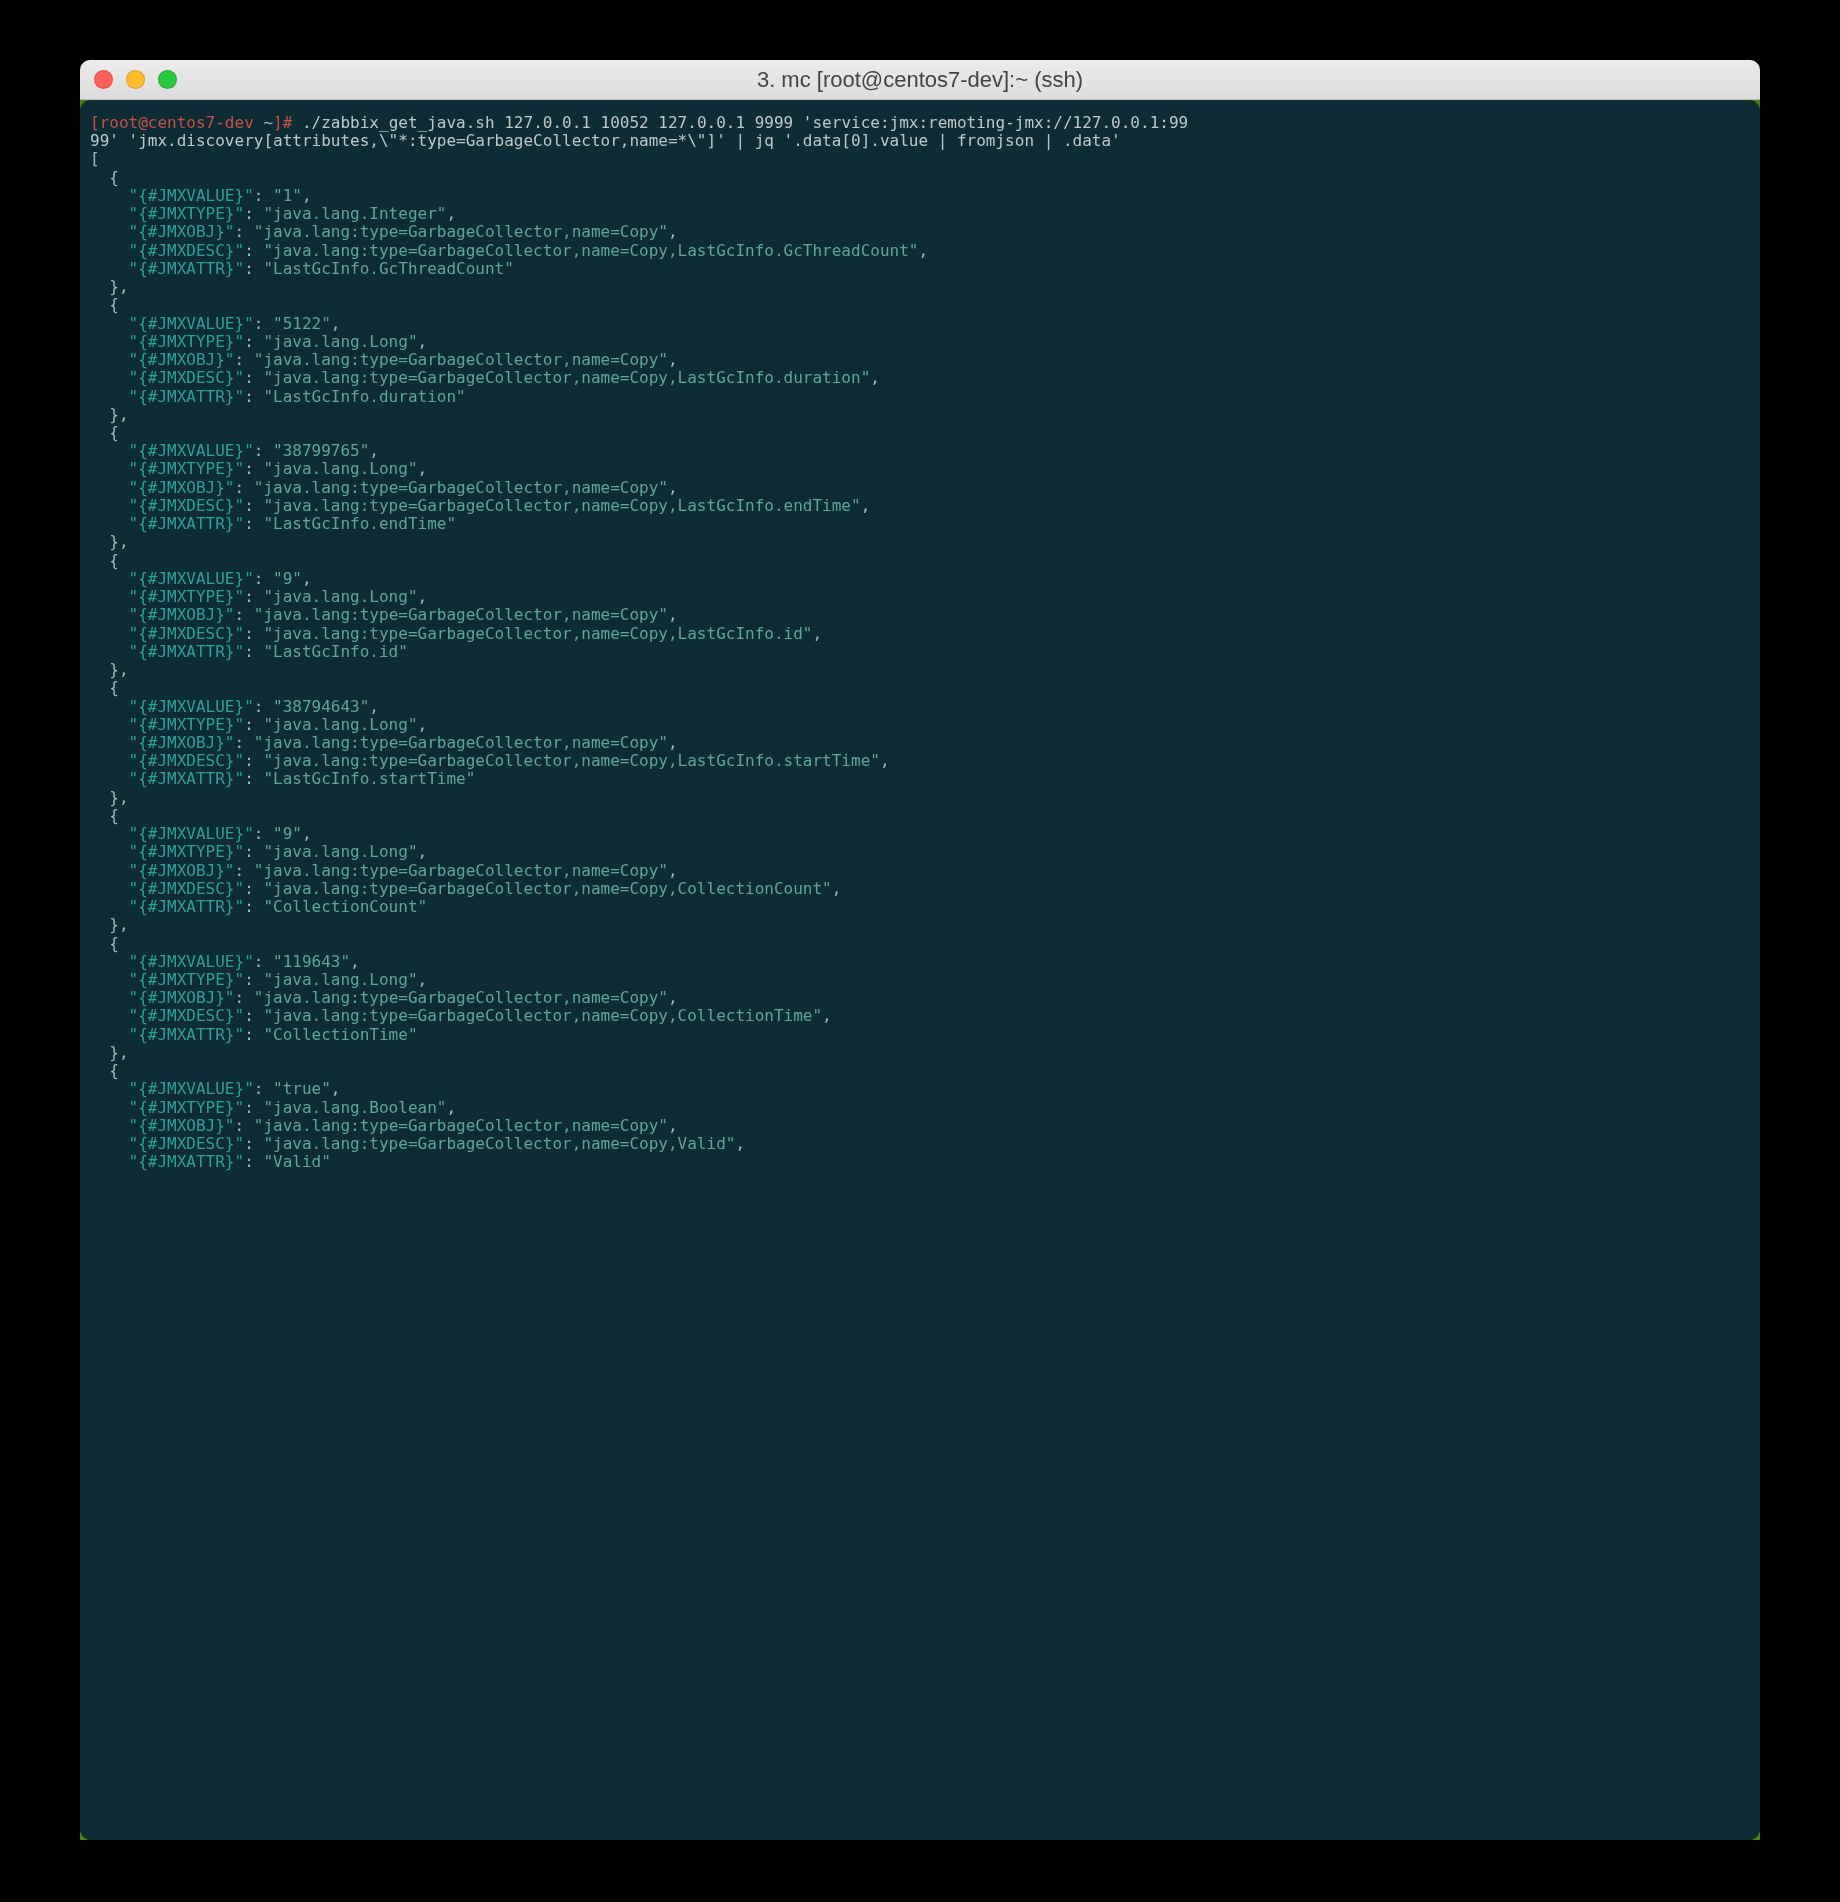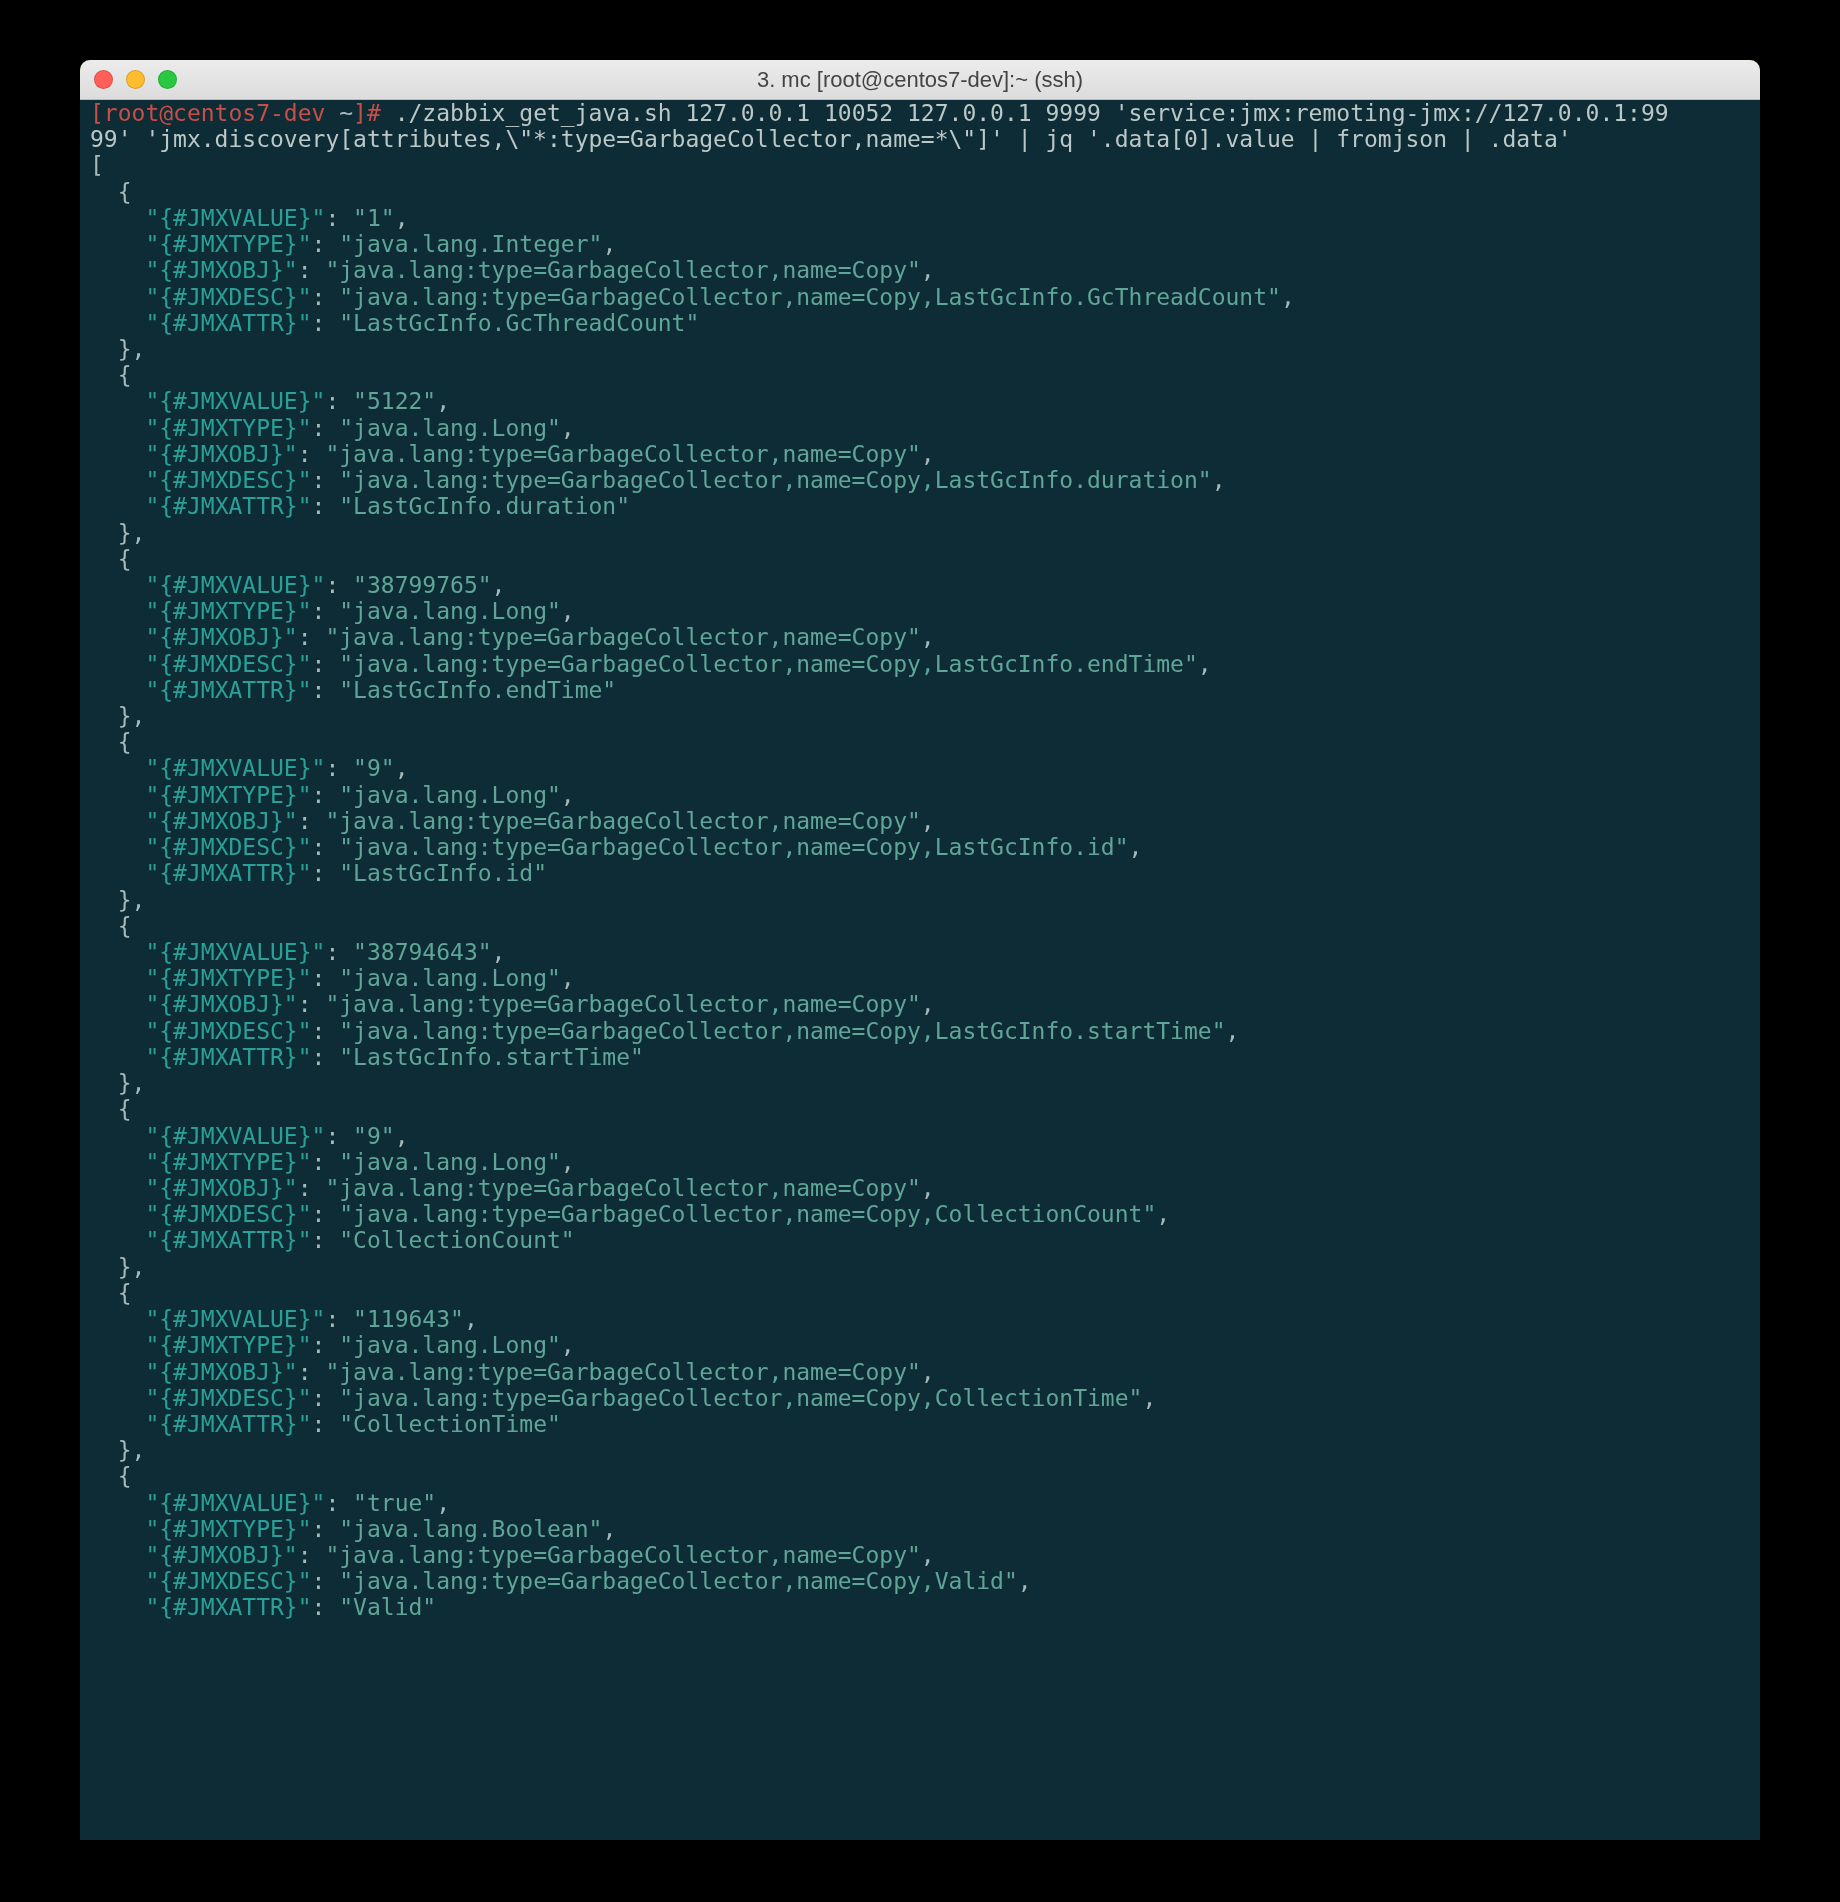--- a/index.html
+++ b/index.html
@@ -47,25 +47,26 @@
     .titlebar-title {
       flex: 1;
       text-align: center;
       font-family: -apple-system, BlinkMacSystemFont, "Segoe UI", sans-serif;
       font-size: 22px;
       color: #444;
     }
     .terminal {
       background: #0e2c35;
       color: #93a1a1;
-      padding: 0 10px 14px 10px;
-      font-size: 23px;
+      padding: 14px 10px 14px 10px;
+      font-size: 16px;
       line-height: 1.14;
       white-space: pre;
       min-height: 1740px;
+      border-radius: 11px;
     }
     .prompt-user { color: #c74f47; }
     .prompt-tilde { color: #a7b8b9; }
     .prompt-hash { color: #c74f47; }
     .cmd { color: #bcc8c8; }
     .jq-arg { color: #bcc8c8; }
     .bracket { color: #a7b8b9; }
     .key { color: #2aa198; }
     .string { color: #5fa698; }
     .punct { color: #a7b8b9; }

